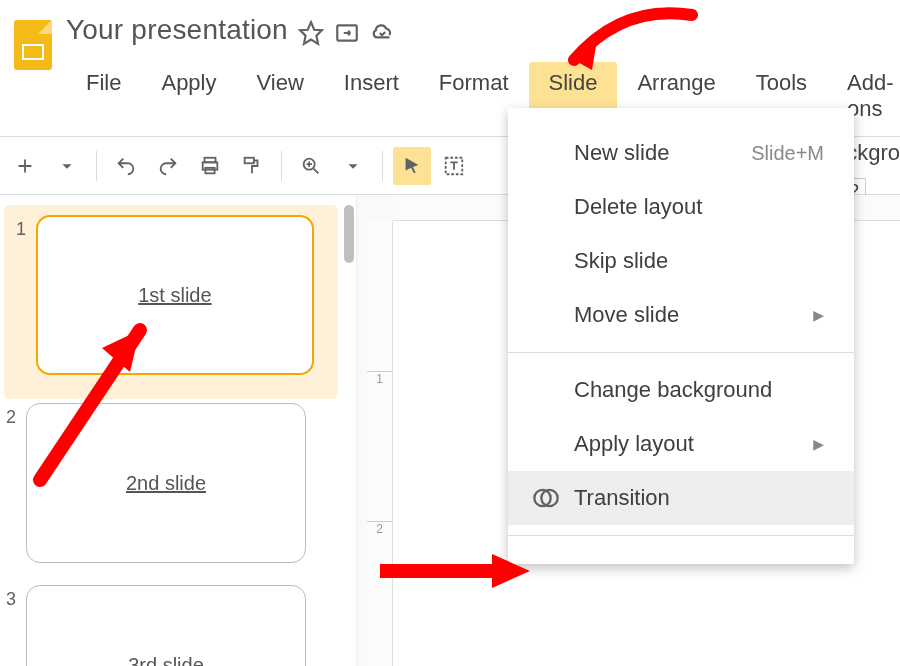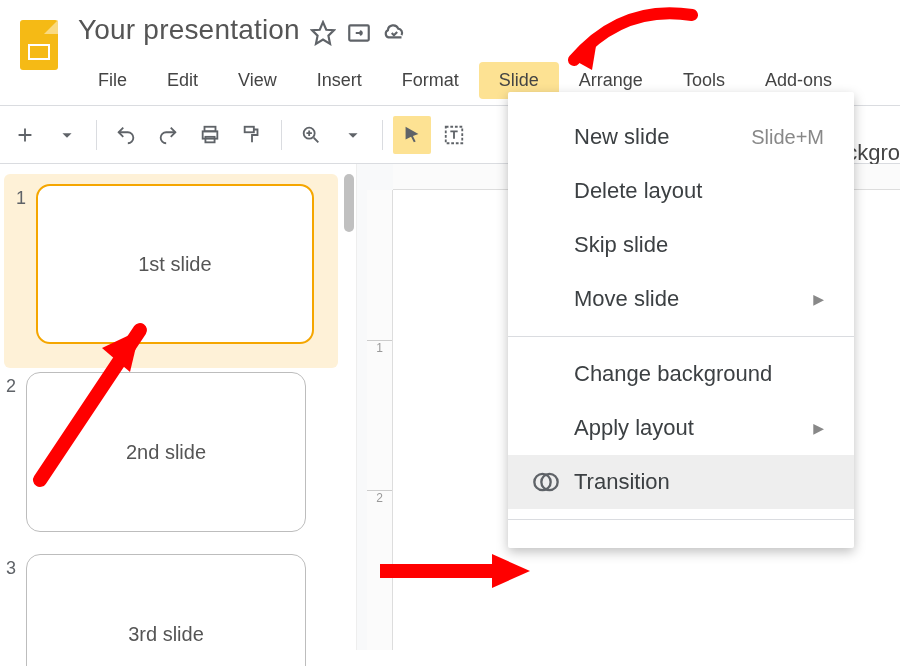--- a/index.html
+++ b/index.html
@@ -11,53 +11,53 @@
   .app-logo .sheet { width: 38px; height: 50px; background: #f5ba15; border-radius: 3px; position: relative; }
   .app-logo .fold { position:absolute; top:0; right:0; width:14px; height:14px; background:#fada80; clip-path: polygon(100% 0,100% 100%,0 100%); }
   .app-logo .box  { position:absolute; left:8px; bottom:10px; width:22px; height:16px; border:2px solid #fff; }
 
   .title-area { flex:1; }
   .title-row { display:flex; align-items:flex-end; gap:10px; padding:4px 0 4px 0;}
   .doc-title { font-size: 28px; color:#555; letter-spacing:0.2px;}
   .ticon { width:26px; height:26px; color:#5f6368; display:inline-flex; align-items:center; justify-content:center; }
 
   .menubar { display:flex; gap:0; padding-top:12px; }
-  .menuitem { font-size: 18px; color:#444; padding:8px 20px; cursor:pointer; border-radius:4px;}
+  .menuitem { font-size: 22px; color:#444; padding:8px 20px; cursor:pointer; border-radius:4px;}
   .menuitem.active { background:#fde293; }
 
   .divider-h { border-top:1px solid #dadce0; margin-top:6px;}
 
   
   .toolbar { height:58px; display:flex; align-items:center; padding:0 6px; gap:4px; border-bottom:1px solid #dadce0;}
   .tbtn { height:38px; min-width:38px; padding:0 6px; display:flex; align-items:center; justify-content:center; color:#5f6368; border-radius:2px; cursor:pointer;}
   .tbtn svg { width:22px; height:22px; }
   .sep { width:1px; height:30px; background:#dadce0; margin:0 6px; }
   .tbtn.hl { background:#fde293; }
   .toolbar-right-label { font-size:22px; color:#444; margin-left:4px; }
 
   
   .workspace { display:flex; height:calc(666px - 180px); }
   .thumbs { width:342px; padding-top:10px; }
   .thumb-row { display:flex; padding:4px 12px 18px 6px; }
   .thumb-num { width:20px; font-size:18px; color:#5f6368; padding-top:4px;}
-  .thumb { width:280px; height:160px; border:1.5px solid #bdbdbd; border-radius:14px; display:flex; align-items:center; justify-content:center; font-size:20px; color:#555; background:#fff;}
+  .thumb { width:280px; height:160px; border:1.5px solid #bdbdbd; border-radius:14px; display:flex; align-items:center; justify-content:center; font-size:20px; color:#555; background:#fff;text-decoration:underline;}
   .thumb-sel-wrap { background:#fef1d7; border-radius:6px; padding:6px 12px 6px 6px; margin:0 4px;}
   .thumb.selected { border:2.5px solid #f5a600; }
 
   .thumb-scroll { width:14px; display:flex; align-items:flex-start; justify-content:center; padding-top:10px;}
   .thumb-scroll .thumbk { width:10px; height:58px; background:#c0c0c0; border-radius:6px; }
 
   .canvas-area { flex:1; position:relative; background:#f8f9fa; border-left:1px solid #eee;}
   .ruler-h { position:absolute; left:36px; right:0; top:0; height:26px; background:#fbfbfb; border-bottom:1px solid #ddd; }
   .ruler-v { position:absolute; left:10px; top:26px; width:26px; bottom:0; background:#fbfbfb; border-right:1px solid #ddd; }
   .ruler-v .tick { position:absolute; left:0; width:100%; border-top:1px solid #ccc; font-size:12px; color:#999; text-align:center;}
   .canvas-bg { position:absolute; left:36px; top:26px; right:0; bottom:0; background:#fff; }
 
   
-  .dropdown { position:absolute; left:508px; top:92px; width:346px; background:#fff; box-shadow:0 4px 12px rgba(0,0,0,.25); border-radius:2px; padding:18px 0; z-index:20;}
+  .dropdown { position:absolute; left:508px; top:108px; width:346px; background:#fff; box-shadow:0 4px 12px rgba(0,0,0,.25); border-radius:2px; padding:18px 0; z-index:20;}
   .dd-item { display:flex; align-items:center; height:54px; padding:0 30px 0 66px; font-size:22px; color:#3c4043; cursor:pointer; position:relative;}
   .dd-item:hover, .dd-item.hl { background:#eeeeee; }
   .dd-shortcut { margin-left:auto; color:#888; font-size:20px;}
   .dd-arrow { margin-left:auto; color:#888; font-size:14px;}
   .dd-sep { height:1px; background:#dadce0; margin:10px 0;}
   .dd-icon { position:absolute; left:24px; width:28px; height:28px; color:#5f6368; display:flex; align-items:center; justify-content:center;}
 
   
   .arrow { position:absolute; z-index:40; pointer-events:none;}
   .arrow svg { overflow:visible; }
@@ -88,21 +88,21 @@
       </span>
       <span class="ticon">
         <svg viewBox="0 0 24 24" fill="none" stroke="currentColor" stroke-width="2">
             <path d="M18 14a4 4 0 0 0-3-6 5 5 0 0 0-9.6 1.5A3.5 3.5 0 0 0 6 16h12"></path>
             <path d="M9 12l2 2 3-3"></path>
           </svg>
       </span>
     </div>
     <div class="menubar">
       <div class="menuitem">File</div>
-      <div class="menuitem">Edit</div>
+      <div class="menuitem">Apply</div>
       <div class="menuitem">View</div>
       <div class="menuitem">Insert</div>
       <div class="menuitem">Format</div>
       <div class="menuitem active">Slide</div>
       <div class="menuitem">Arrange</div>
       <div class="menuitem">Tools</div>
       <div class="menuitem">Add-ons</div>
     </div>
   </div>
 </div>

